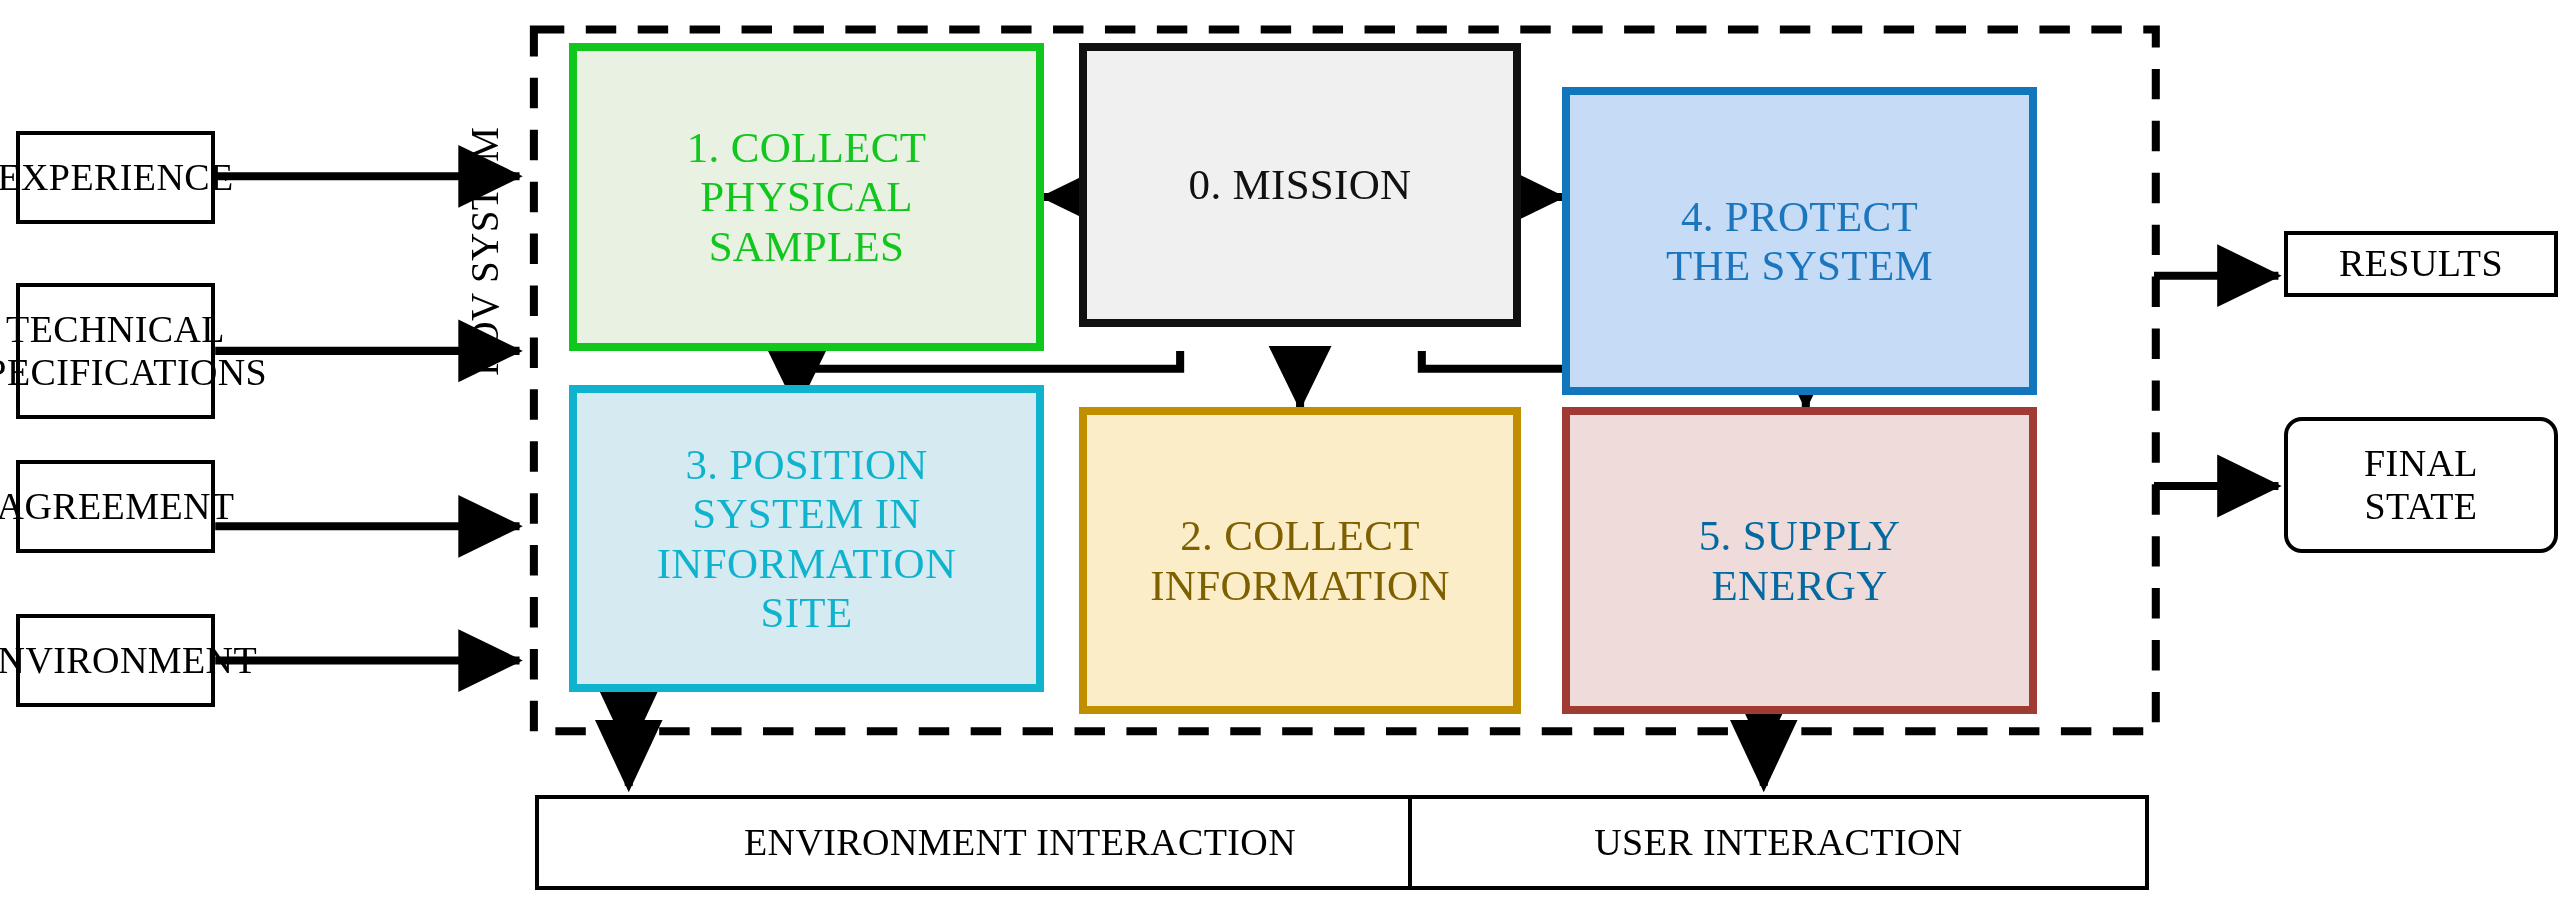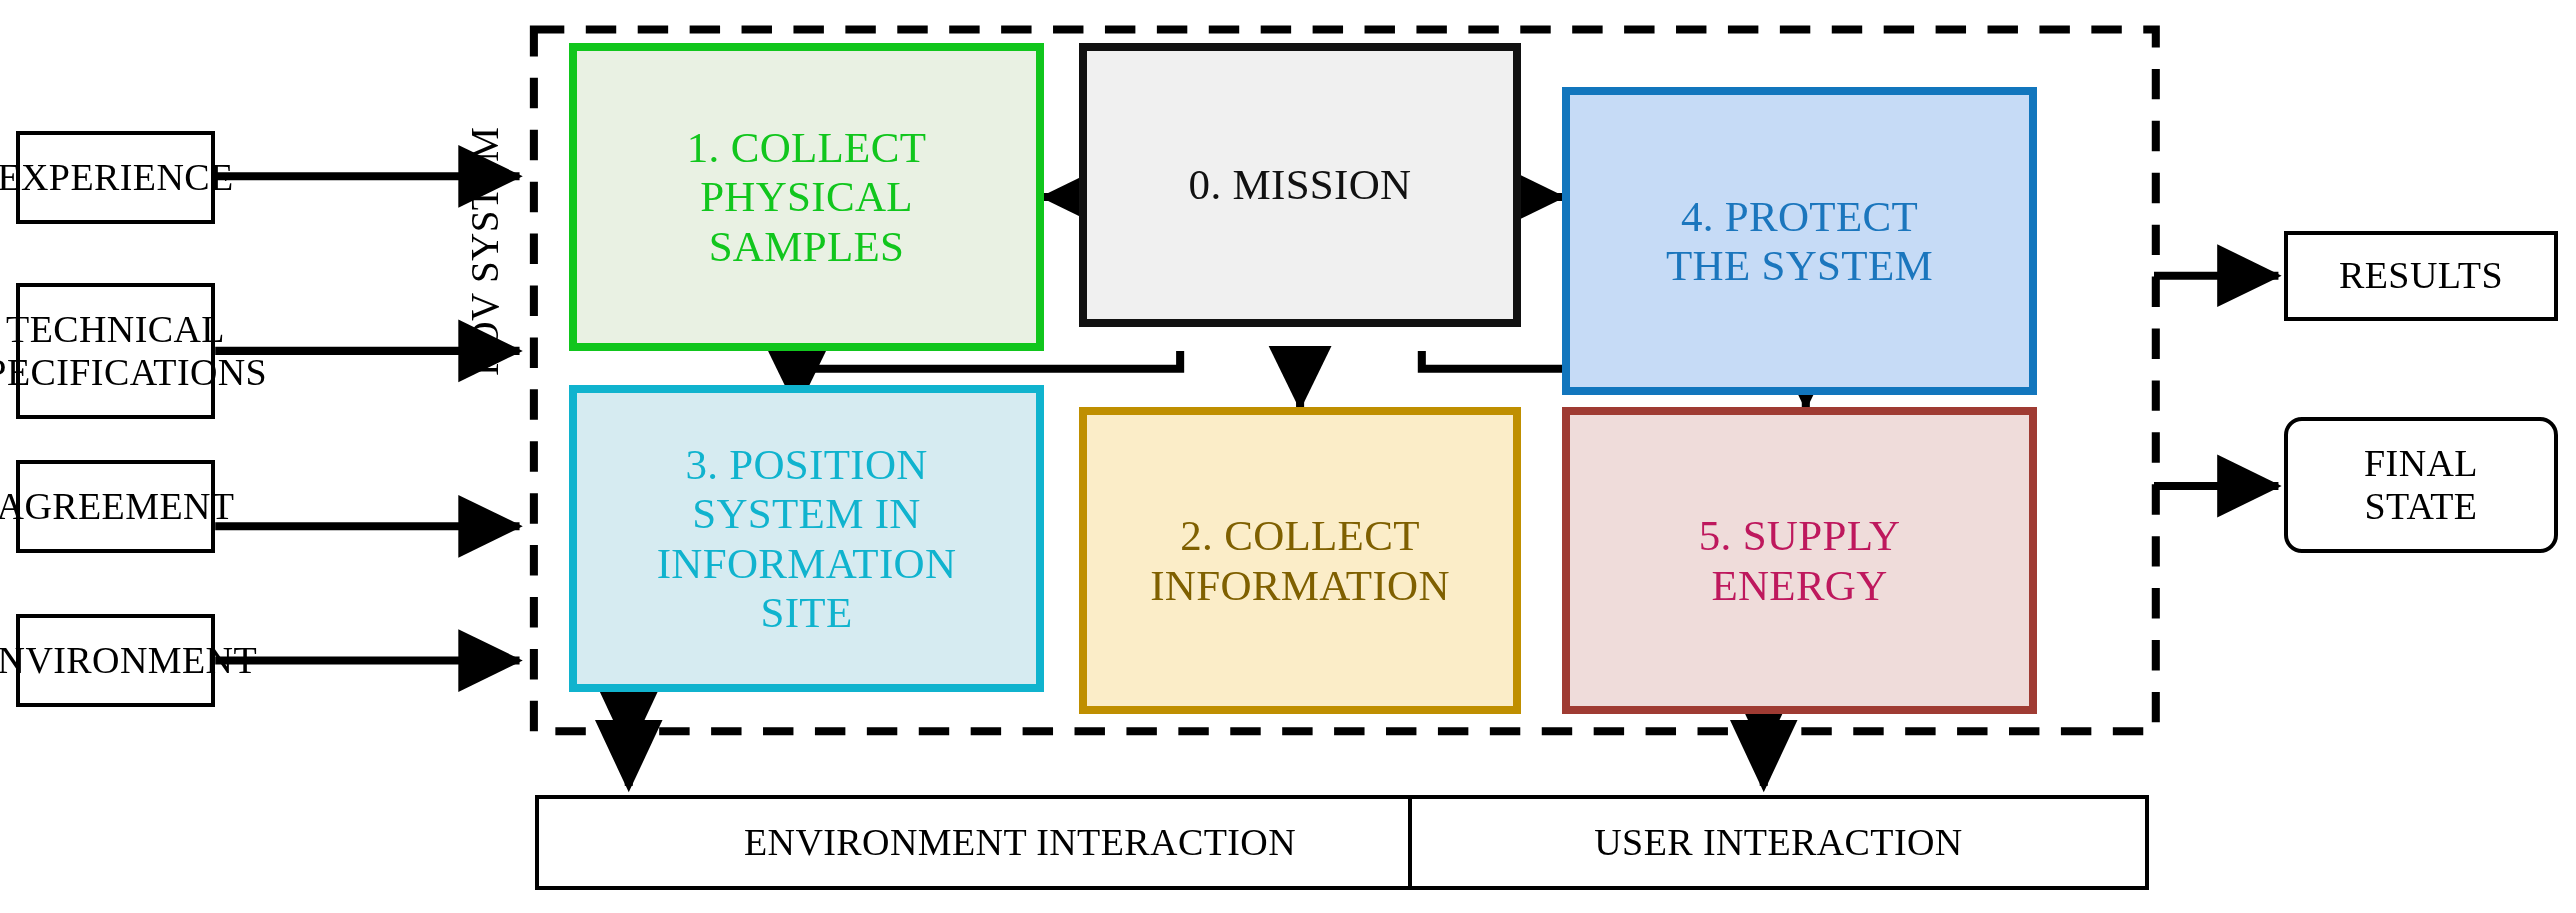--- a/index.html
+++ b/index.html
@@ -11,21 +11,21 @@
        text-align:center;line-height:1.14;}
   .io-box{border:4.5px solid #000;background:#fff;color:#000;font-size:38px;letter-spacing:0.4px;}
   .fn-box{border:8px solid #000;font-size:43px;letter-spacing:0.3px;}
   .fn-box span{display:block;padding:0 10.7px;}
 
   .mission{border-color:#111111;background:#f0f0f0;color:#111111;}
   .collect-phys{border-color:#11c61d;background:#e9f1e3;color:#11c61d;}
   .protect{border-color:#1276bd;background:#c6dbf6;color:#1b76bd;margin-top:44px;}
   .position{border-color:#10b3ce;background:#d6ebf1;color:#10b3ce;}
   .collect-info{border-color:#bf8f00;background:#fbedc8;color:#7f6000;}
-  .supply{border-color:#9f3b33;background:#efdcda;color:#be185d;text-align:center;}
+  .supply{border-color:#9f3b33;background:#efdcda;color:#0369a1;text-align:center;}
 
   .rov-label{position:absolute;font-size:39px;color:#000;letter-spacing:0.4px;
              transform-origin:left bottom;white-space:nowrap;}
 
   svg.wires{position:absolute;left:0;top:0;width:2576px;height:913px;pointer-events:none;}
 </style>
 </head>
 <body>
 
 <div id="stage">
@@ -134,21 +134,21 @@
     </span>
   </div>
 
   <div class="box fn-box supply" style="left:1562px;top:407px;width:475px;height:307px;">
     <span>
       <span>5. SUPPLY</span>
       <span>ENERGY</span>
     </span>
   </div>
 
-  <div class="box io-box" style="left:2284px;top:231px;width:274px;height:90px;">
+  <div class="box io-box" style="left:2284px;top:231px;width:274px;height:66px;">
     <span>RESULTS</span>
   </div>
 
   <div class="box io-box" style="left:2284px;top:417px;width:274px;height:136px;border-radius:18px;">
     <span style="white-space:pre-line;">FINAL
 STATE</span>
   </div>
 
   <div class="box io-box" style="left:535px;top:795px;width:970px;height:95px;">
     <span>ENVIRONMENT INTERACTION</span>

